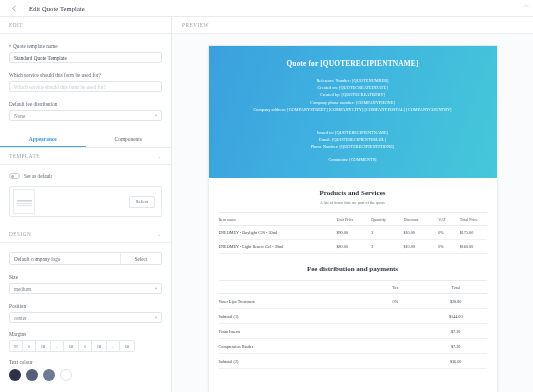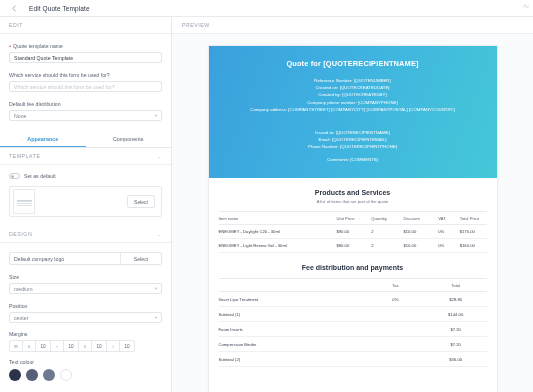--- a/index.html
+++ b/index.html
@@ -3,21 +3,21 @@
 <meta charset="utf-8">
 <style>
   * { box-sizing: border-box; margin: 0; padding: 0; }
   html, body {
     width: 533px; height: 392px;
     background: #ffffff;
     font-family: "Liberation Sans", sans-serif;
     overflow: hidden;
     color: #2b3445;
   }
-  .app { width: 533px; height: 392px; display: flex; flex-direction: column; background:#fff; }
+  .app { width: 533px; height: 392px; display: flex; flex-direction: column; background:#fff;font-family:Liberation Serif, serif; }
 
   
   .topbar {
     height: 17px; flex: 0 0 17px;
     display: flex; align-items: center;
     border-bottom: 1px solid #e8eaee;
     background: #fff;
     padding: 0 8px;
     position: relative;
   }

